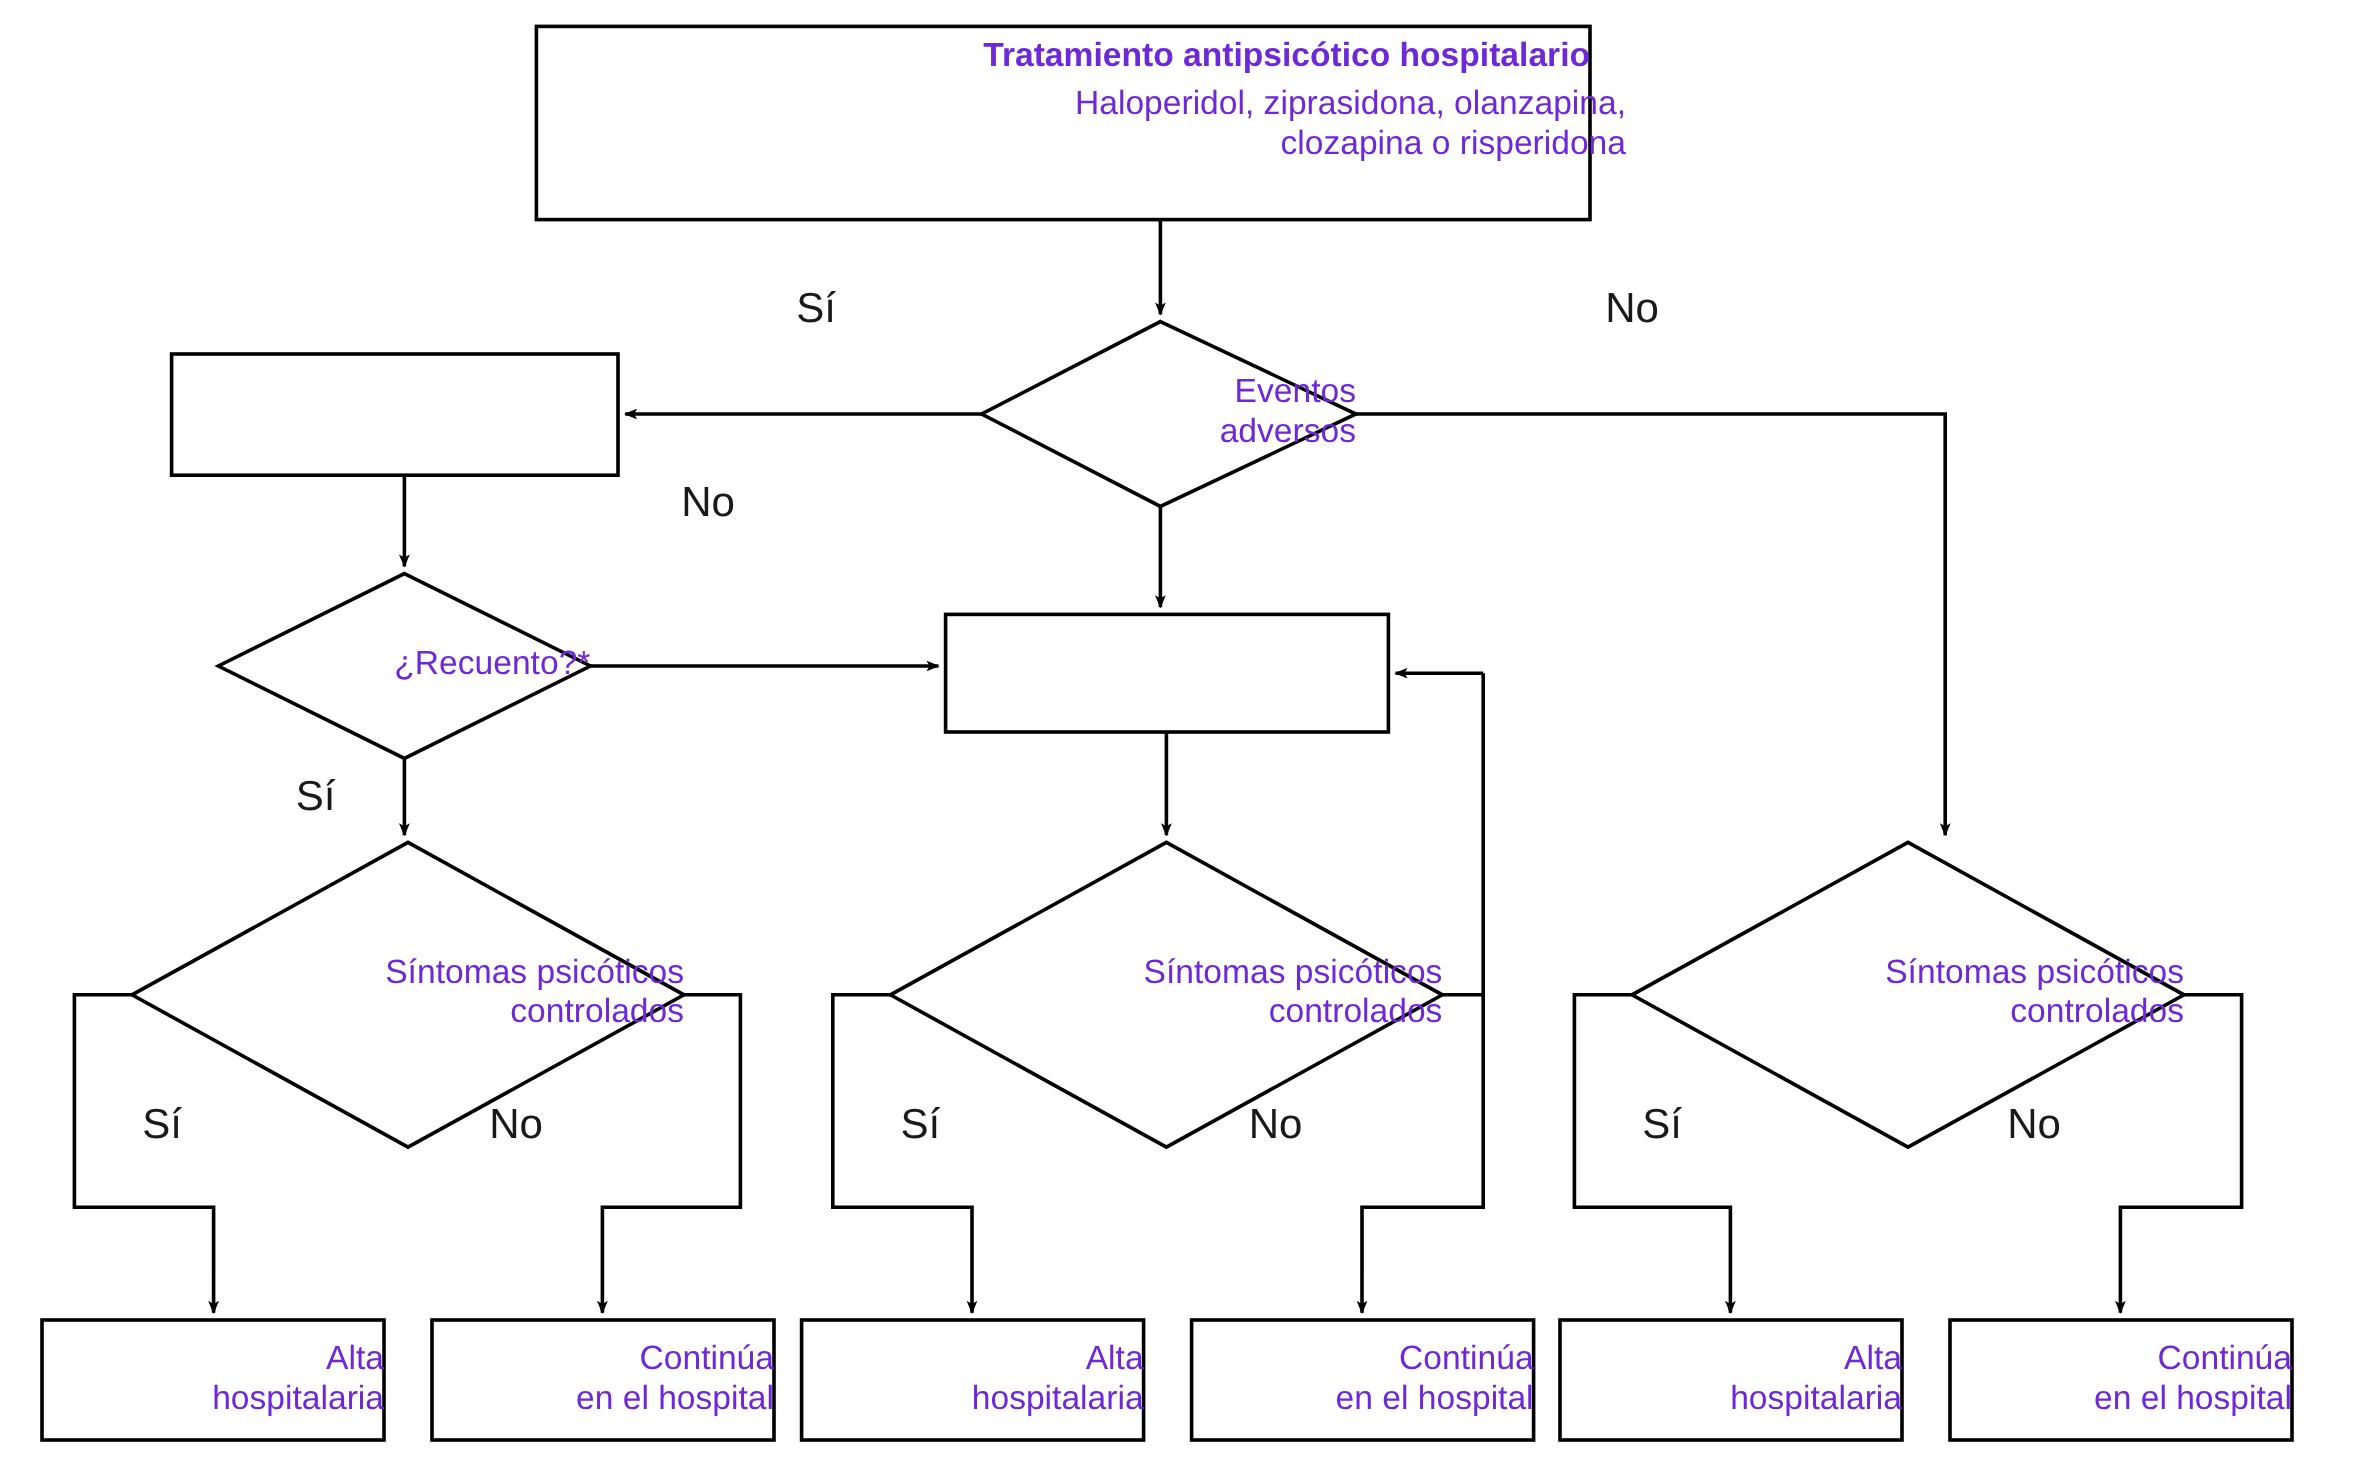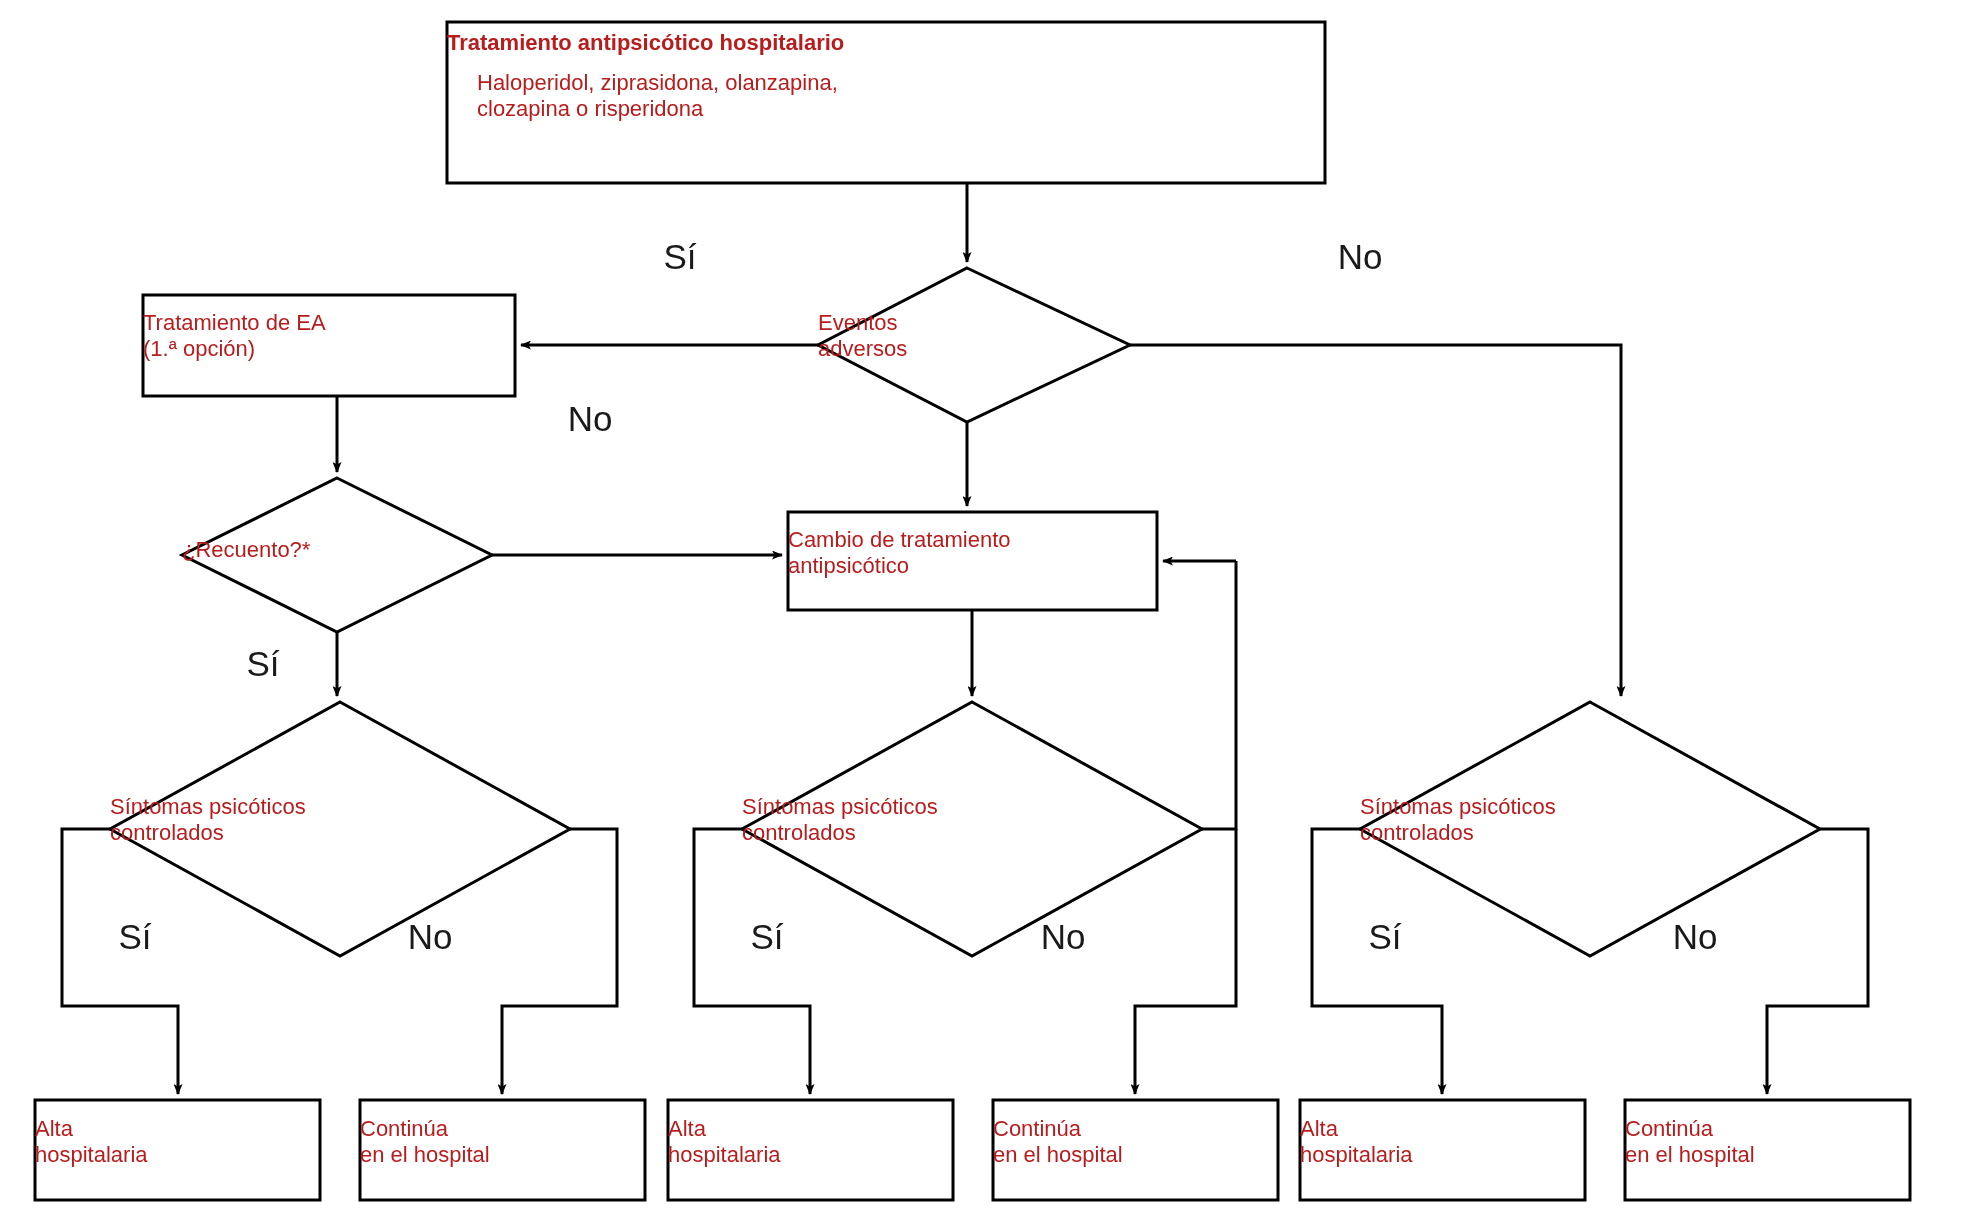--- a/index.html
+++ b/index.html
@@ -32,26 +32,26 @@
     stroke: #000000;
     stroke-width: 3;
   }
   .flow-line {
     stroke: #000000;
     stroke-width: 3;
     fill: none;
   }
   .node-text {
     position: absolute;
-    text-align: left;
-    color: #b91c1c;
+    text-align: right;
+    color: #6d28d9;
     line-height: 1.17;
     white-space: pre-line;
     pointer-events: none;
-    font-size: 22px;
+    font-size: 28px;
   }
   .node-text.bold-title {
     font-weight: bold;
   }
   .edge-label {
     position: absolute;
     font-size: 35px;
     color: #1a1a1a;
     text-align: center;
     line-height: 1.1;
@@ -114,27 +114,23 @@
     <path class="flow-line" d="M1820,829 L1868,829 L1868,1006 L1767,1006 L1767,1094" marker-end="url(#arrowhead)"></path>
   </svg>
 
   <div class="node-text bold-title" style="left:447px; top:30px; width:878px;">Tratamiento antipsicótico hospitalario</div>
   <div class="node-text" style="left:447px; top:70px; width:878px;padding-left:30px;">Haloperidol, ziprasidona, olanzapina,
 clozapina o risperidona</div>
 
   <div class="node-text" style="left:818px; top:310px; width:312px;">Eventos
 adversos</div>
 
-  <div class="node-text" style="left:143px; top:310px; width:372px;">Tratamiento de EA
-(1.ª opción)</div>
 
   <div class="node-text" style="left:182px; top:537px; width:310px;">¿Recuento?*</div>
 
-  <div class="node-text" style="left:788px; top:527px; width:369px;">Cambio de tratamiento
-antipsicótico</div>
 
   <div class="node-text" style="left:110px; top:794px; width:460px;">Síntomas psicóticos
 controlados</div>
   <div class="node-text" style="left:742px; top:794px; width:460px;">Síntomas psicóticos
 controlados</div>
   <div class="node-text" style="left:1360px; top:794px; width:460px;">Síntomas psicóticos
 controlados</div>
 
   <div class="node-text" style="left:35px; top:1116px; width:285px;">Alta
 hospitalaria</div>

